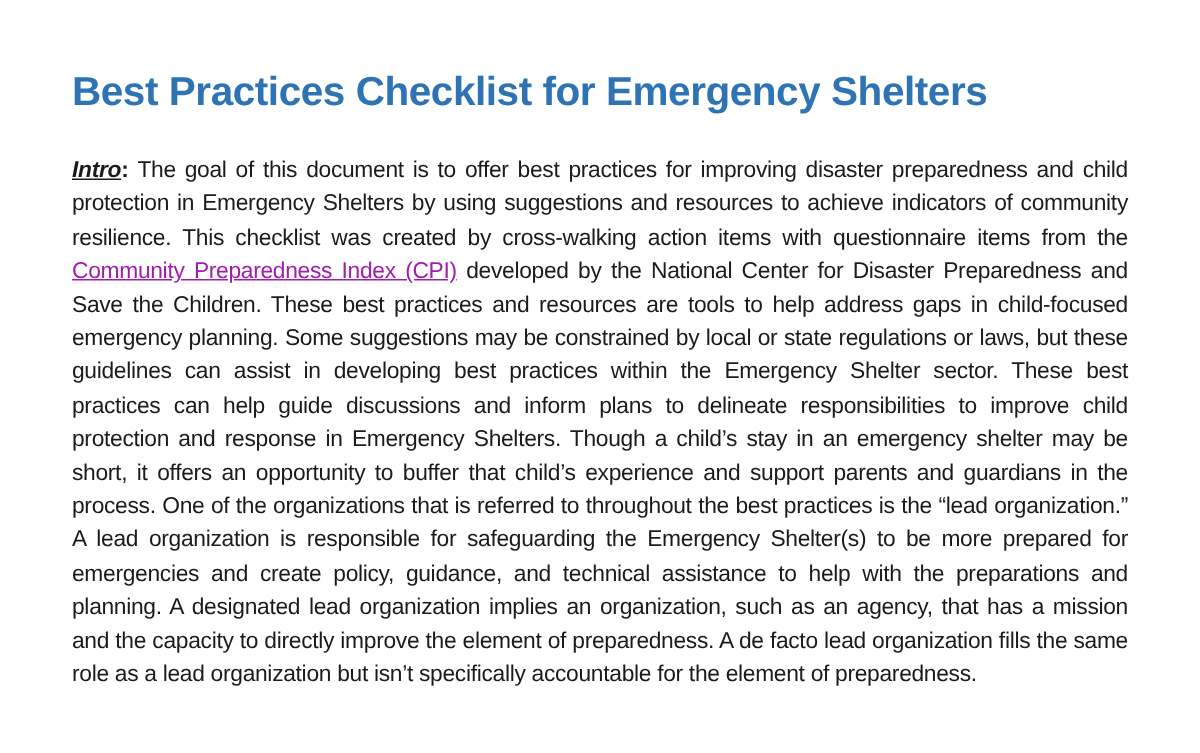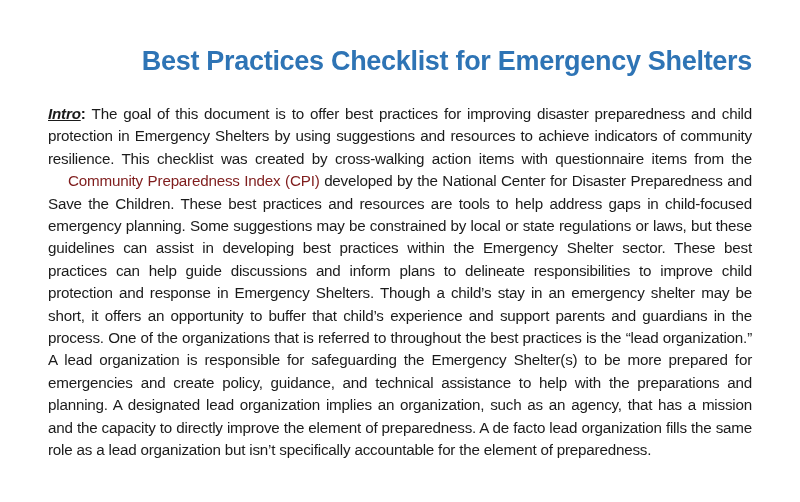--- a/index.html
+++ b/index.html
@@ -12,21 +12,21 @@
     width: 800px;
     height: 502px;
     background: #ffffff;
     overflow: hidden;
     box-sizing: border-box;
     padding: 44px 48px 0 48px;
     font-family: "Liberation Sans", sans-serif;
   }
   .title {
     margin: 0;
-    text-align: right;
+    text-align: left;
     font-size: 27px;
     line-height: 34px;
     font-weight: 700;
     letter-spacing: -0.3px;
     color: #2E74B5;
   }
   .body-paragraph {
     margin: 25px 0 0 0;
     font-size: 15.2px;
     line-height: 22.4px;
@@ -36,23 +36,23 @@
   }
   .intro-label {
     font-weight: 700;
     text-decoration: underline;
     font-style: italic;
   }
   .intro-sep {
     font-weight: 700;
   }
   .doc-link {
-    color: #7f1d1d;
+    color: #a21caf;
+    text-decoration: underline;
     cursor: pointer;
-    margin-left: 20px;
   }
 </style>
 </head>
 <body>
 
 <div class="page">
   <h1 class="title">Best Practices Checklist for Emergency Shelters</h1>
 
   <p class="body-paragraph"><span class="intro-label">Intro</span><span class="intro-sep">: </span><span>The goal of this document is to offer best practices for improving disaster preparedness and child protection in Emergency Shelters by using suggestions and resources to achieve indicators of community resilience. This checklist was created by cross-walking action items with questionnaire items from the </span><a class="doc-link">Community Preparedness Index (CPI)</a><span> developed by the National Center for Disaster Preparedness and Save the Children. These best practices and resources are tools to help address gaps in child-focused emergency planning. Some suggestions may be constrained by local or state regulations or laws, but these guidelines can assist in developing best practices within the Emergency Shelter sector. These best practices can help guide discussions and inform plans to delineate responsibilities to improve child protection and response in Emergency Shelters. Though a child’s stay in an emergency shelter may be short, it offers an opportunity to buffer that child’s experience and support parents and guardians in the process. One of the organizations that is referred to throughout the best practices is the “lead organization.” A lead organization is responsible for safeguarding the Emergency Shelter(s) to be more prepared for emergencies and create policy, guidance, and technical assistance to help with the preparations and planning. A designated lead organization implies an organization, such as an agency, that has a mission and the capacity to directly improve the element of preparedness. A de facto lead organization fills the same role as a lead organization but isn’t specifically accountable for the element of preparedness.</span></p>
 </div>

